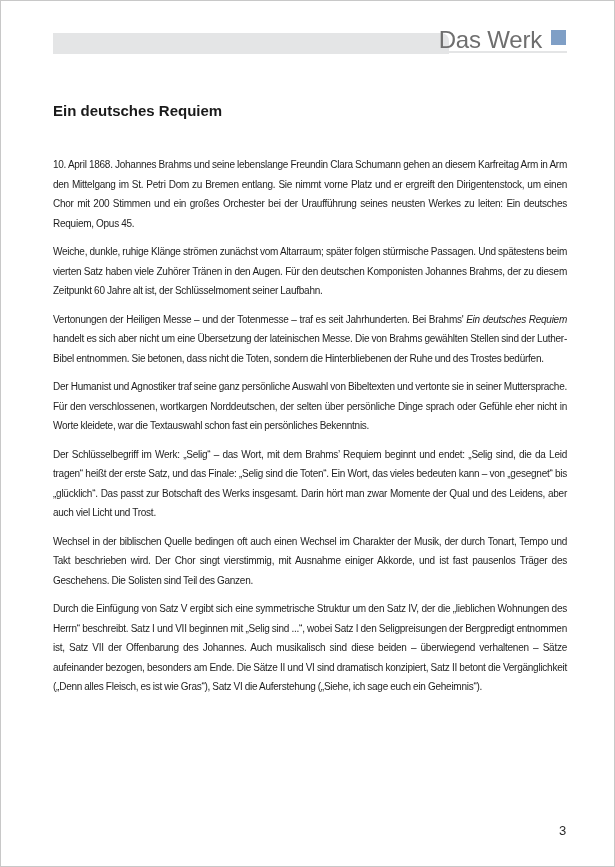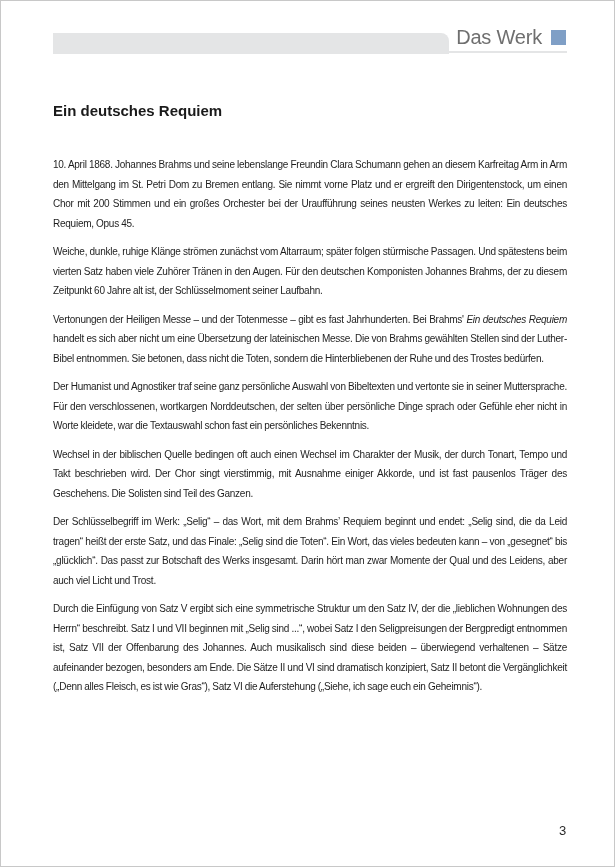--- a/index.html
+++ b/index.html
@@ -12,21 +12,21 @@
   .header-bar {
     position: absolute; left: 52px; top: 32px; width: 396px; height: 21px;
     background: #e4e5e6; border-top-right-radius: 8px;
   }
   .header-line {
     position: absolute; left: 440px; top: 50px; width: 126px; height: 2px;
     background: #e4e5e6;
   }
   .section-label {
     position: absolute; right: 72px; top: 25px;
-    font-size: 20px; color: #6f6f6f; letter-spacing: -0.2px;
+    font-size: 24px; color: #6f6f6f; letter-spacing: -0.2px;
     font-family: "Liberation Sans", sans-serif;
     text-align: right;
   }
   .section-square {
     position: absolute; left: 550px; top: 29px; width: 15px; height: 15px;
     background: #7f9fc6;
   }
   .title {
     position: absolute; left: 52px; top: 101px;
     font-size: 15px; font-weight: bold; color: #1a1a1a;
@@ -50,21 +50,21 @@
   <div class="header-bar"></div>
   <div class="header-line"></div>
   <div class="section-label">Das Werk</div>
   <div class="section-square"></div>
 
   <h1 class="title" style="margin:0;">Ein deutsches Requiem</h1>
 
   <div class="body">
     <p>10. April 1868. Johannes Brahms und seine lebenslange Freundin Clara Schumann gehen an diesem Karfreitag Arm in Arm den Mittelgang im St. Petri Dom zu Bremen entlang. Sie nimmt vorne Platz und er ergreift den Dirigentenstock, um einen Chor mit 200 Stimmen und ein großes Orchester bei der Uraufführung seines neusten Werkes zu leiten: Ein deutsches Requiem, Opus 45.</p>
     <p>Weiche, dunkle, ruhige Klänge strömen zunächst vom Altarraum; später folgen stürmische Passagen. Und spätestens beim vierten Satz haben viele Zuhörer Tränen in den Augen. Für den deutschen Komponisten Johannes Brahms, der zu diesem Zeitpunkt 60 Jahre alt ist, der Schlüsselmoment seiner Laufbahn.</p>
-    <p><span>Vertonungen der Heiligen Messe – und der Totenmesse – gibt es fast Jahrhunderten. Bei Brahms' </span><em>Ein deutsches Requiem</em><span> handelt es sich aber nicht um eine Übersetzung der lateinischen Messe. Die von Brahms gewählten Stellen sind der Luther-Bibel entnommen. Sie betonen, dass nicht die Toten, sondern die Hinterbliebenen der Ruhe und des Trostes bedürfen.</span></p>
+    <p><span>Vertonungen der Heiligen Messe – und der Totenmesse – traf es seit Jahrhunderten. Bei Brahms' </span><em>Ein deutsches Requiem</em><span> handelt es sich aber nicht um eine Übersetzung der lateinischen Messe. Die von Brahms gewählten Stellen sind der Luther-Bibel entnommen. Sie betonen, dass nicht die Toten, sondern die Hinterbliebenen der Ruhe und des Trostes bedürfen.</span></p>
     <p>Der Humanist und Agnostiker traf seine ganz persönliche Auswahl von Bibeltexten und vertonte sie in seiner Muttersprache. Für den verschlossenen, wortkargen Norddeutschen, der selten über persönliche Dinge sprach oder Gefühle eher nicht in Worte kleidete, war die Textauswahl schon fast ein persönliches Bekenntnis.</p>
+    <p>Der Schlüsselbegriff im Werk: „Selig“ – das Wort, mit dem Brahms’ Requiem beginnt und endet: „Selig sind, die da Leid tragen“ heißt der erste Satz, und das Finale: „Selig sind die Toten“. Ein Wort, das vieles bedeuten kann – von „gesegnet“ bis „glücklich“. Das passt zur Botschaft des Werks insgesamt. Darin hört man zwar Momente der Qual und des Leidens, aber auch viel Licht und Trost.</p>
     <p>Wechsel in der biblischen Quelle bedingen oft auch einen Wechsel im Charakter der Musik, der durch Tonart, Tempo und Takt beschrieben wird. Der Chor singt vierstimmig, mit Ausnahme einiger Akkorde, und ist fast pausenlos Träger des Geschehens. Die Solisten sind Teil des Ganzen.</p>
-    <p>Der Schlüsselbegriff im Werk: „Selig“ – das Wort, mit dem Brahms’ Requiem beginnt und endet: „Selig sind, die da Leid tragen“ heißt der erste Satz, und das Finale: „Selig sind die Toten“. Ein Wort, das vieles bedeuten kann – von „gesegnet“ bis „glücklich“. Das passt zur Botschaft des Werks insgesamt. Darin hört man zwar Momente der Qual und des Leidens, aber auch viel Licht und Trost.</p>
     <p>Durch die Einfügung von Satz V ergibt sich eine symmetrische Struktur um den Satz IV, der die „lieblichen Wohnungen des Herrn“ beschreibt. Satz I und VII beginnen mit „Selig sind ...“, wobei Satz I den Seligpreisungen der Bergpredigt entnommen ist, Satz VII der Offenbarung des Johannes. Auch musikalisch sind diese beiden – überwiegend verhaltenen – Sätze aufeinander bezogen, besonders am Ende. Die Sätze II und VI sind dramatisch konzipiert, Satz II betont die Vergänglichkeit („Denn alles Fleisch, es ist wie Gras“), Satz VI die Auferstehung („Siehe, ich sage euch ein Geheimnis“).</p>
   </div>
 
   <div class="page-number">3</div>
 </div>
 
 </body></html>

